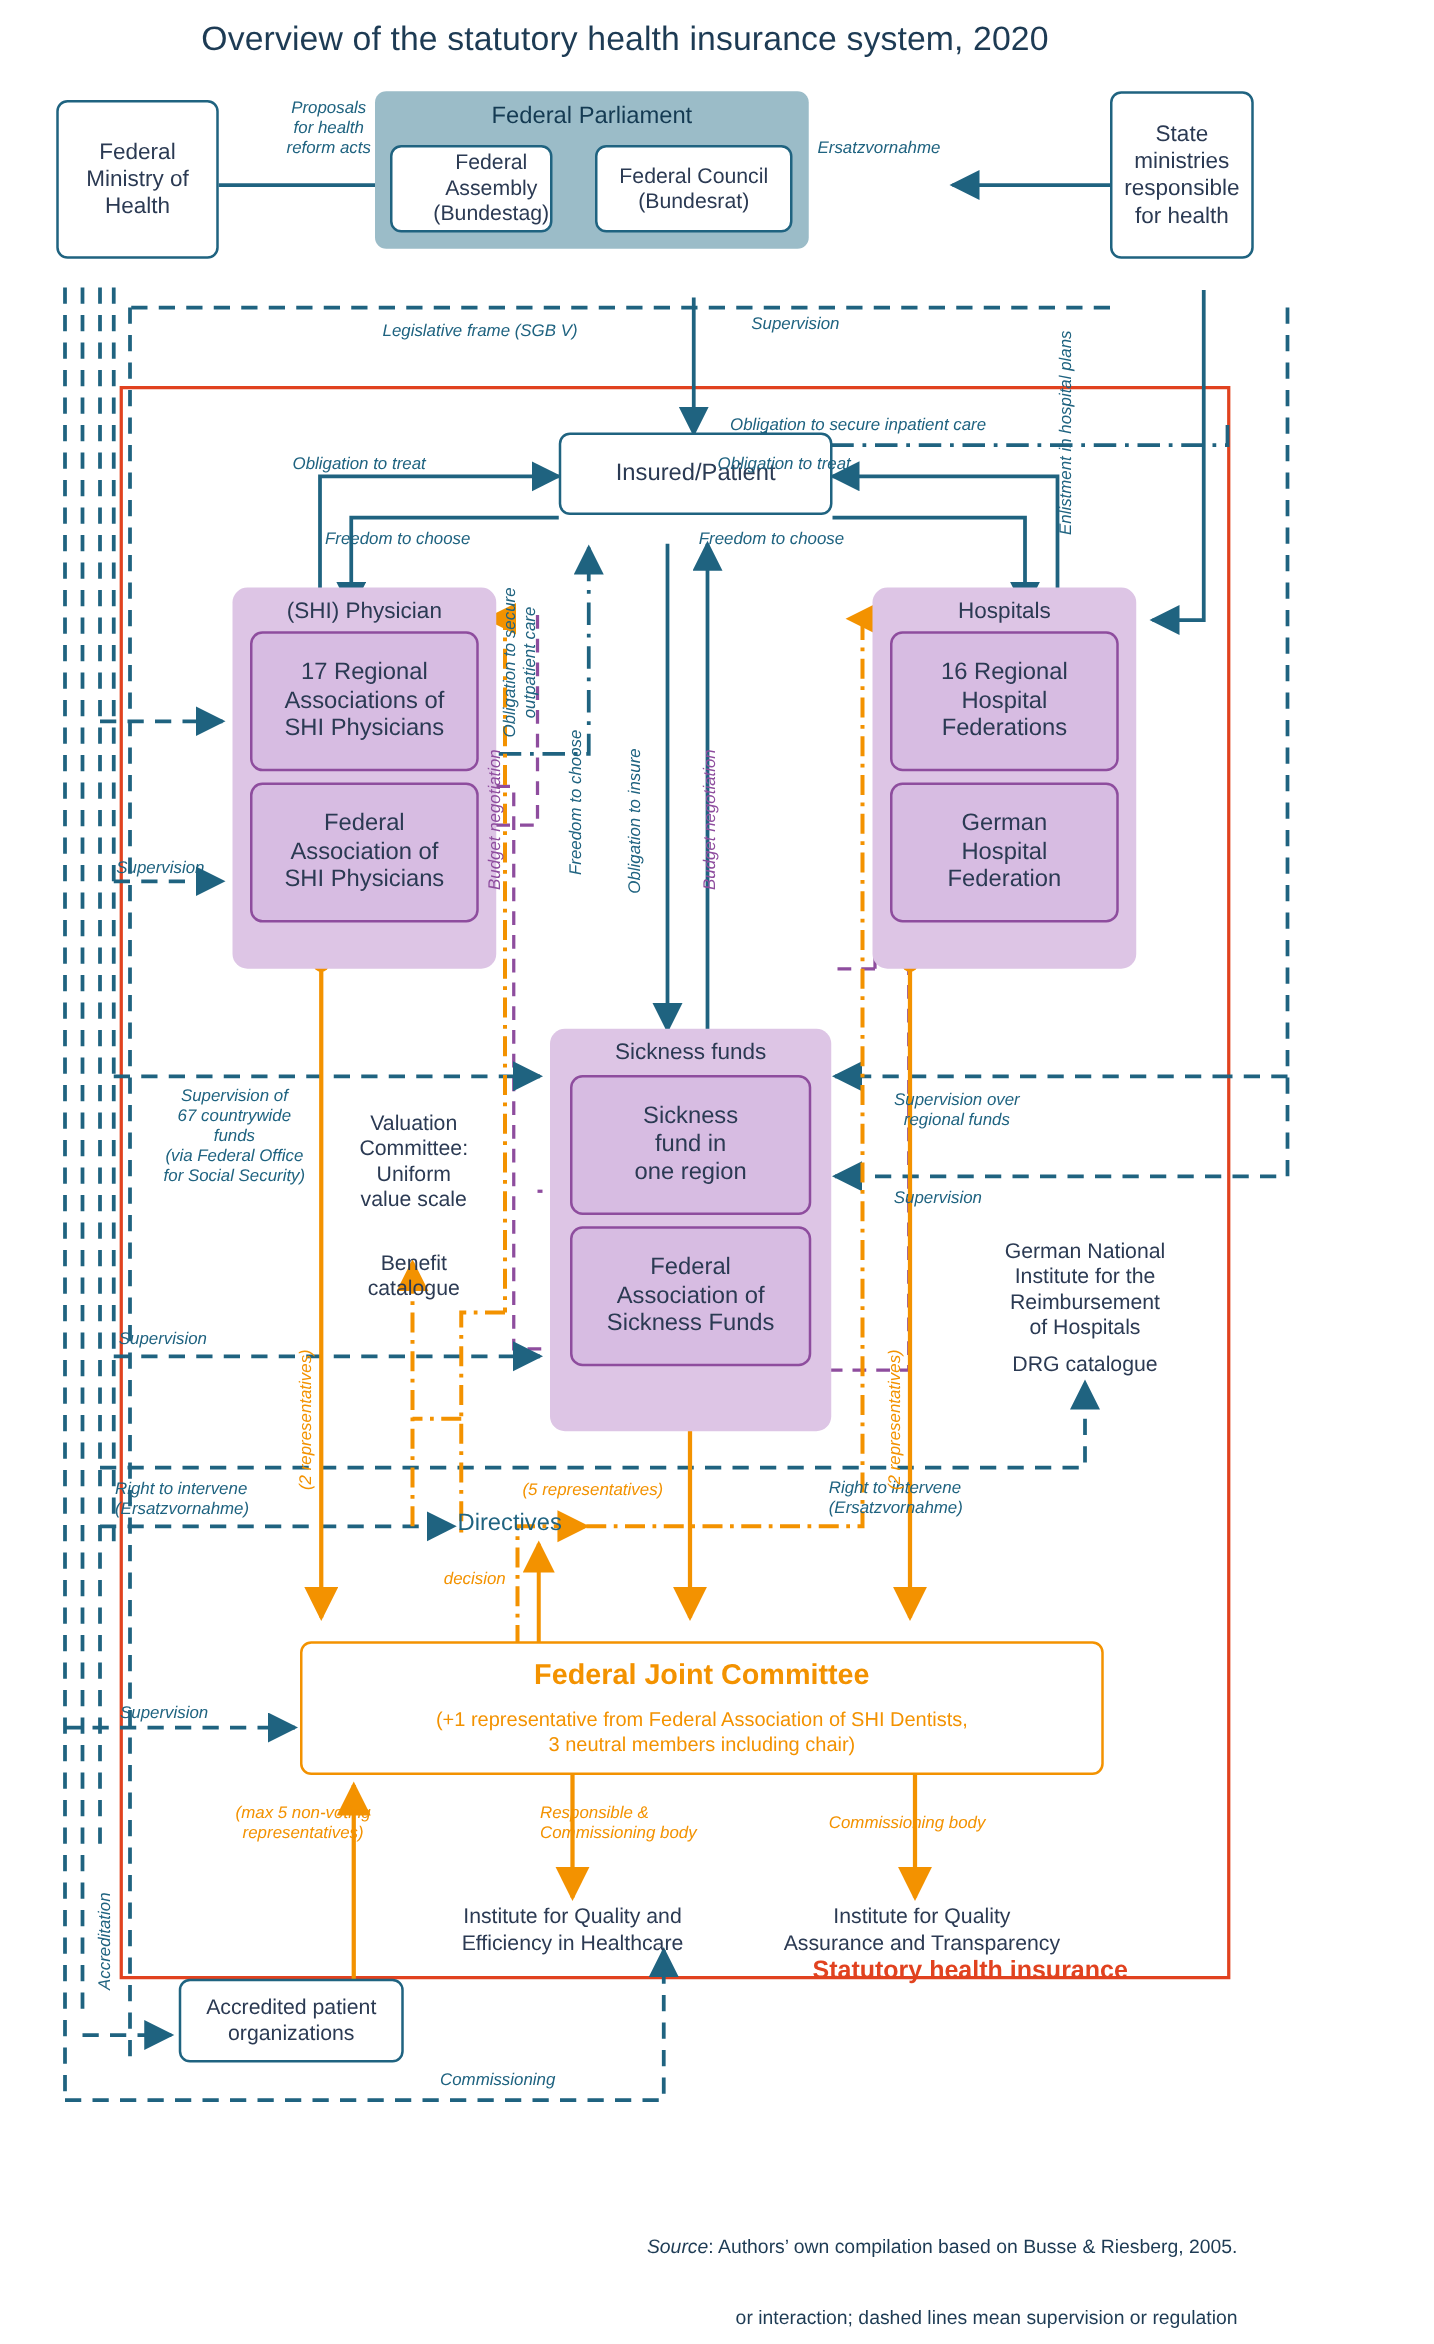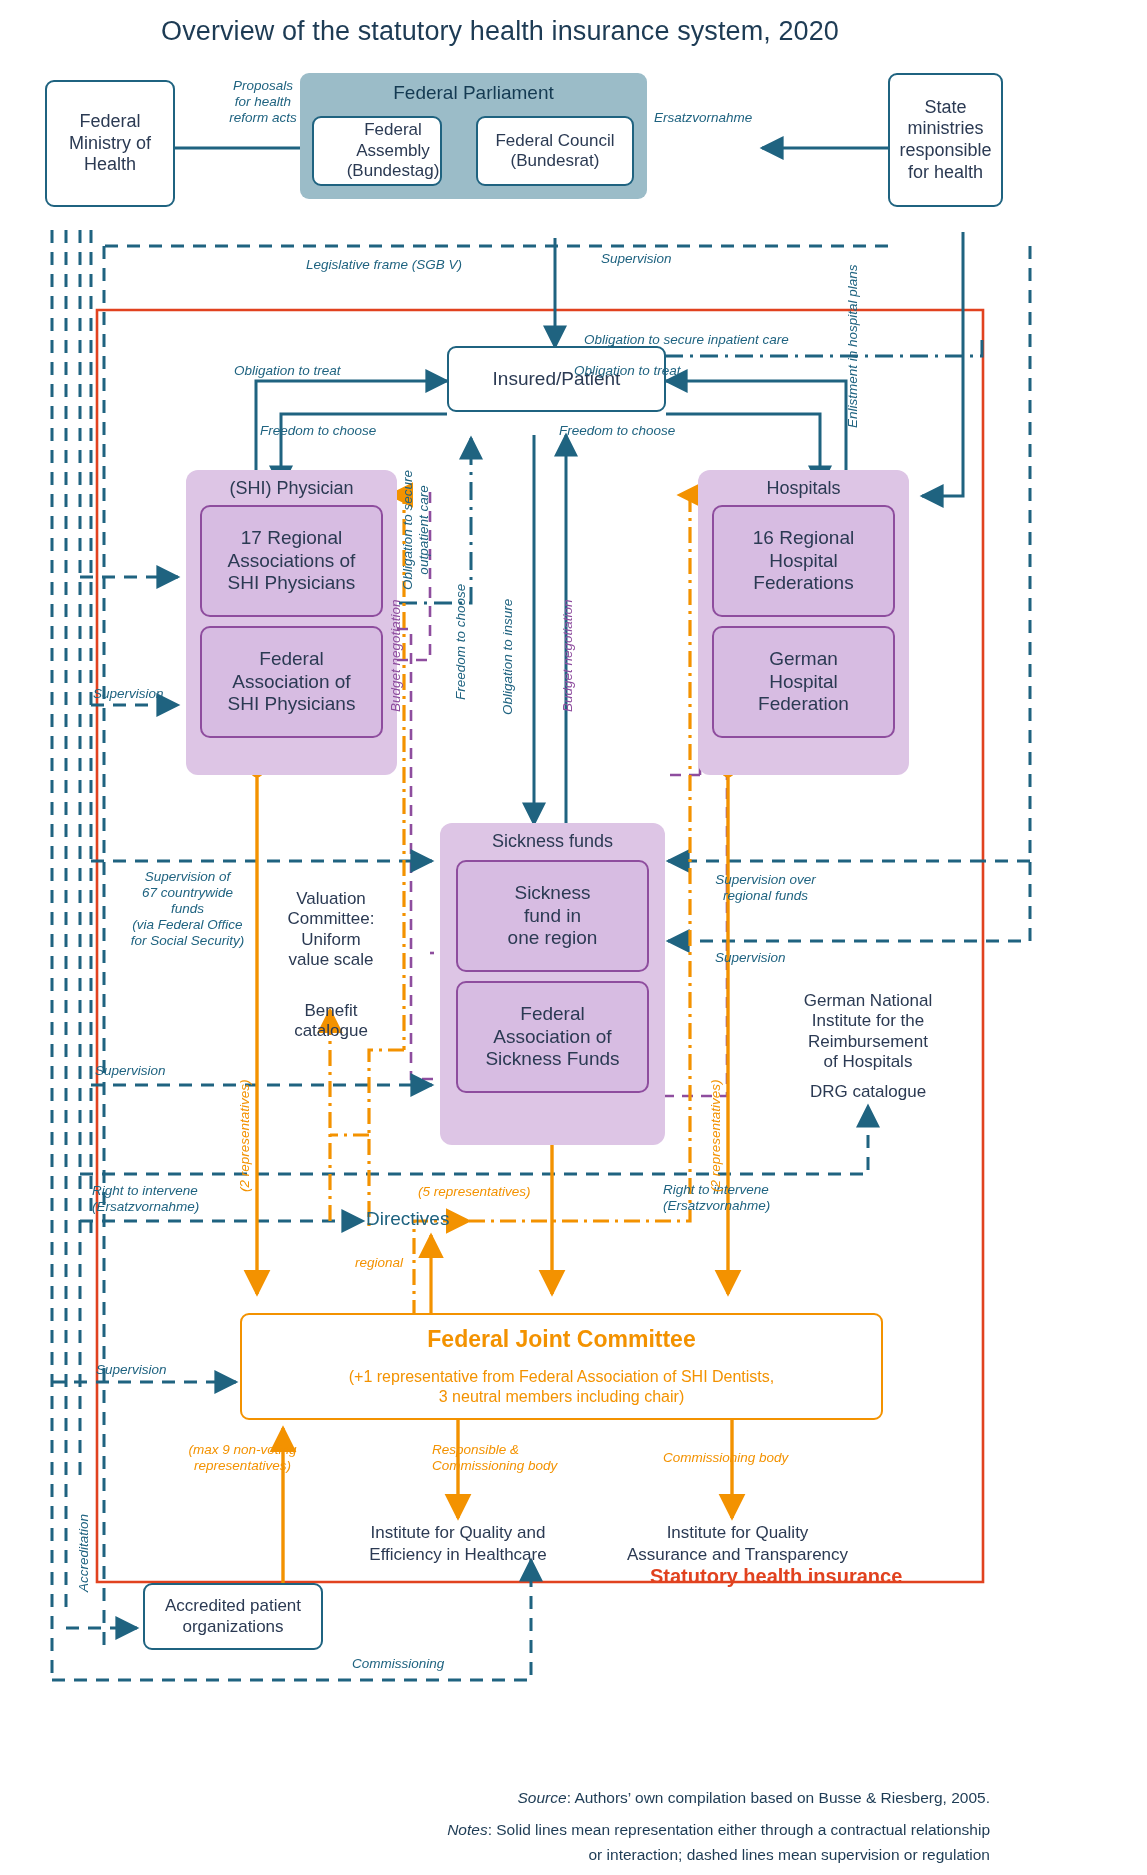--- a/index.html
+++ b/index.html
@@ -413,31 +413,28 @@
   <div class="abs lbl vert" style="left:76px;top:1592px;transform:rotate(-90deg);">Accreditation</div>
 
   <div class="abs lbl" style="left:352px;top:1656px;">Commissioning</div>
 
   <div class="abs lbl-orange vert" style="left:237px;top:1192px;transform:rotate(-90deg);white-space:nowrap;">(2 representatives)</div>
 
   <div class="abs lbl-orange vert" style="left:708px;top:1192px;transform:rotate(-90deg);white-space:nowrap;">(2 representatives)</div>
 
   <div class="abs lbl-orange" style="left:418px;top:1184px;">(5 representatives)</div>
 
-  <div class="abs lbl-orange" style="left:355px;top:1255px;">regional</div>
-
-  <div class="abs lbl-orange ctr" style="left:160px;top:1442px;width:165px;white-space:pre-line;text-align:center;">(max 9 non-voting
+  <div class="abs lbl-orange" style="left:355px;top:1255px;">decision</div>
+
+  <div class="abs lbl-orange ctr" style="left:160px;top:1442px;width:165px;white-space:pre-line;text-align:center;">(max 5 non-voting
 representatives)</div>
 
   <div class="abs lbl-orange" style="left:432px;top:1442px;white-space:pre-line;">Responsible &amp;
 Commissioning body</div>
 
   <div class="abs lbl-orange" style="left:663px;top:1450px;">Commissioning body</div>
 
   <div class="abs source" style="left:0;top:1786px;width:990px;">
     <i>Source</i><span>: Authors’ own compilation based on Busse &amp; Riesberg, 2005.</span>
   </div>
-  <div class="abs source" style="left:0;top:1818px;width:990px;">
-    <i>Notes</i><span>: Solid lines mean representation either through a contractual relationship</span>
-  </div>
   <div class="abs source" style="left:0;top:1843px;width:990px;">or interaction; dashed lines mean supervision or regulation</div>
 
 </div>
 
 </body></html>

